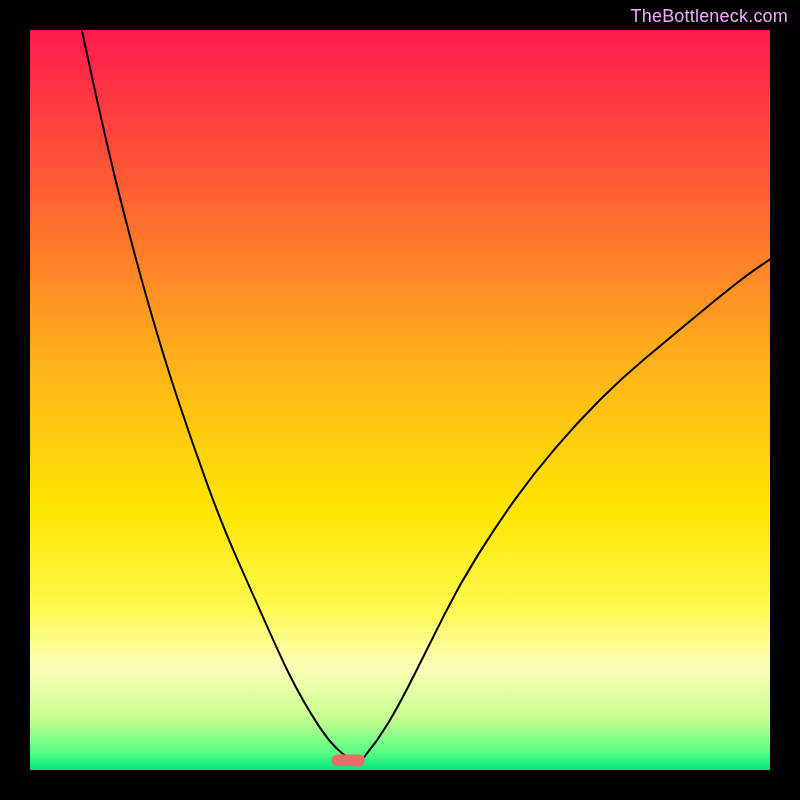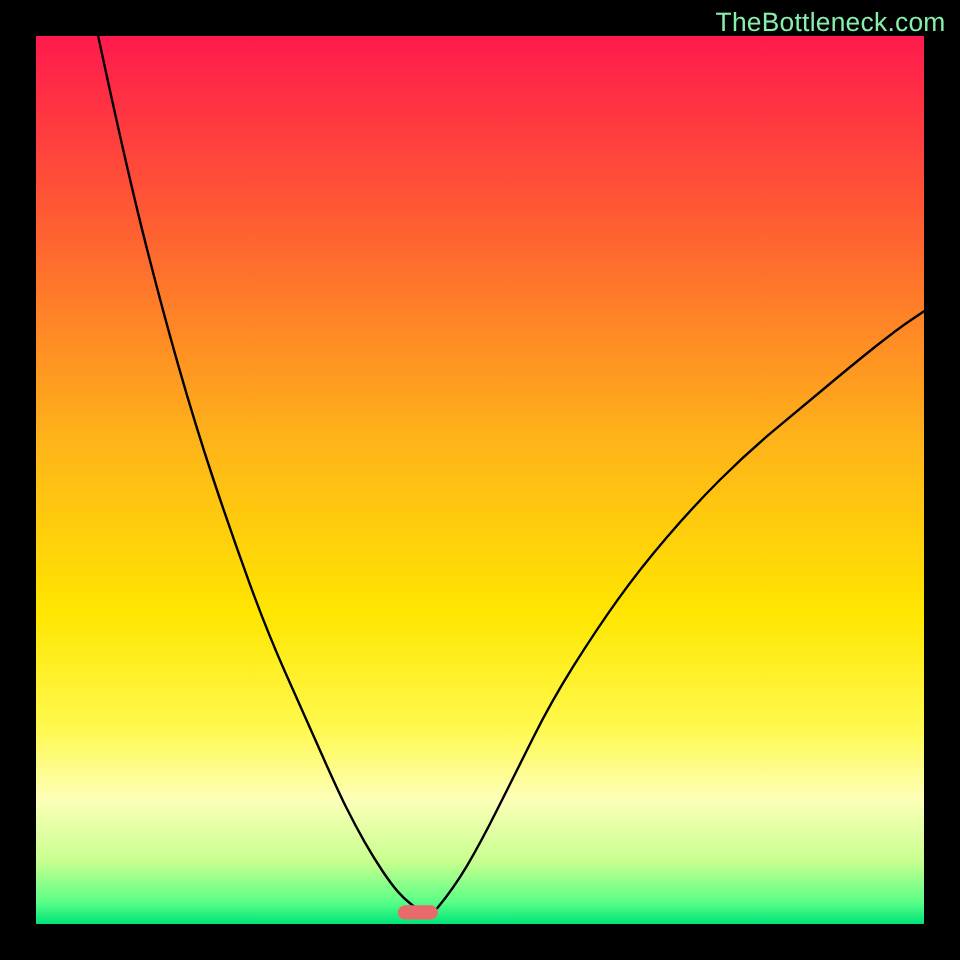--- a/index.html
+++ b/index.html
@@ -24,22 +24,22 @@
     top: 30px;
     left: 30px;
     width: 740px;
     height: 740px;
     overflow: hidden;
   }
   .watermark {
     position: absolute;
     top: 6px;
     right: 12px;
-    color: #86efac;
-    font-size: 22px;
+    color: #f0abfc;
+    font-size: 18px;
     font-weight: 500;
     letter-spacing: 0.2px;
     user-select: none;
   }
   svg { display: block; }
 </style>
 </head>
 <body>
 
 <div class="frame">

